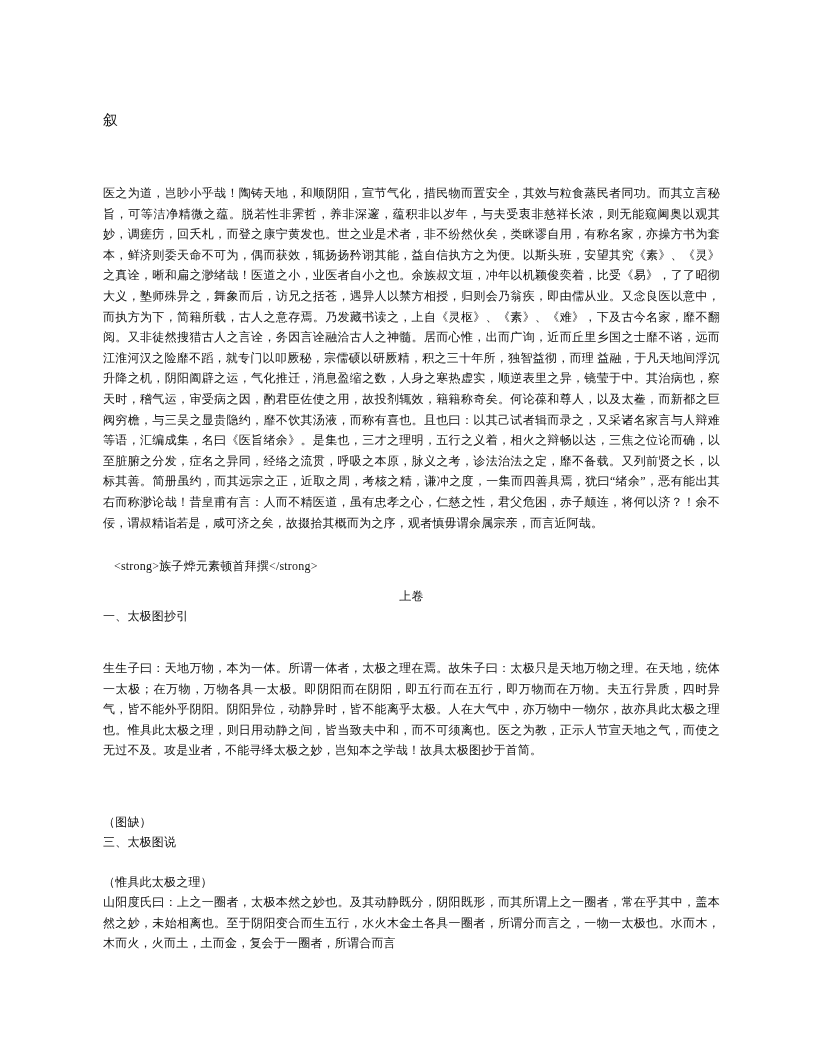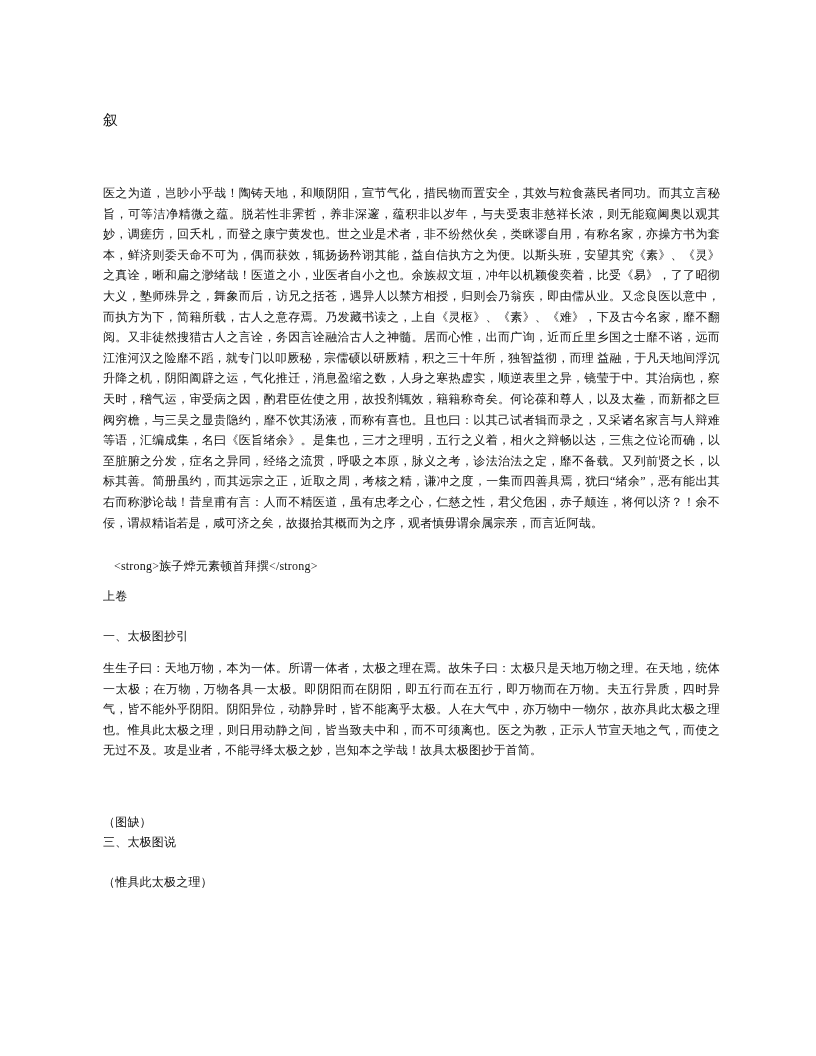--- a/index.html
+++ b/index.html
@@ -37,27 +37,28 @@
 <body>
 
 <div class="page">
 
   <div class="tblock title" style="top:110px;">叙</div>
 
   <div class="tblock justify" style="top:183px;">医之为道，岂眇小乎哉！陶铸天地，和顺阴阳，宣节气化，措民物而置安全，其效与粒食蒸民者同功。而其立言秘旨，可等洁净精微之蕴。脱若性非霁哲，养非深邃，蕴积非以岁年，与夫受衷非慈祥长浓，则无能窥阃奥以观其妙，调瘥疠，回夭札，而登之康宁黄发也。世之业是术者，非不纷然伙矣，类眯谬自用，有称名家，亦操方书为套本，鲜济则委天命不可为，偶而获效，辄扬扬矜诩其能，益自信执方之为便。以斯头班，安望其究《素》、《灵》之真诠，晰和扁之渺绪哉！医道之小，业医者自小之也。余族叔文垣，冲年以机颖俊奕着，比受《易》，了了昭彻大义，塾师殊异之，舞象而后，访兄之括苍，遇异人以禁方相授，归则会乃翁疾，即由儒从业。又念良医以意中，而执方为下，简籍所载，古人之意存焉。乃发藏书读之，上自《灵枢》、《素》、《难》，下及古今名家，靡不翻阅。又非徒然搜猎古人之言诠，务因言诠融洽古人之神髓。居而心惟，出而广询，近而丘里乡国之士靡不谘，远而江淮河汉之险靡不蹈，就专门以叩厥秘，宗儒硕以研厥精，积之三十年所，独智益彻，而理 益融，于凡天地间浮沉升降之机，阴阳阖辟之运，气化推迁，消息盈缩之数，人身之寒热虚实，顺逆表里之异，镜莹于中。其治病也，察天时，稽气运，审受病之因，酌君臣佐使之用，故投剂辄效，籍籍称奇矣。何论葆和尊人，以及太鲞，而新都之巨阀穷檐，与三吴之显贵隐约，靡不饮其汤液，而称有喜也。且也曰：以其己试者辑而录之，又采诸名家言与人辩难等语，汇编成集，名曰《医旨绪余》。是集也，三才之理明，五行之义着，相火之辩畅以达，三焦之位论而确，以至脏腑之分发，症名之异同，经络之流贯，呼吸之本原，脉义之考，诊法治法之定，靡不备载。又列前贤之长，以标其善。简册虽约，而其远宗之正，近取之周，考核之精，谦冲之度，一集而四善具焉，犹曰“绪余”，恶有能出其右而称渺论哉！昔皇甫有言：人而不精医道，虽有忠孝之心，仁慈之性，君父危困，赤子颠连，将何以济？！余不佞，谓叔精诣若是，咸可济之矣，故掇拾其概而为之序，观者慎毋谓余属宗亲，而言近阿哉。</div>
 
   <div class="tblock" style="top:556px;margin-left:11px;">&lt;strong&gt;族子烨元素顿首拜撰&lt;/strong&gt;</div>
 
-  <div class="tblock" style="top:586px;">上卷</div>
+  <div class="tblock" style="top:586px;text-align:center;">上卷</div>
 
-  <div class="tblock" style="top:606px;margin-top:20px;">一、太极图抄引</div>
+  <div class="tblock" style="top:606px;">一、太极图抄引</div>
 
   <div class="tblock justify" style="top:658px;">生生子曰：天地万物，本为一体。所谓一体者，太极之理在焉。故朱子曰：太极只是天地万物之理。在天地，统体一太极；在万物，万物各具一太极。即阴阳而在阴阳，即五行而在五行，即万物而在万物。夫五行异质，四时异气，皆不能外乎阴阳。阴阳异位，动静异时，皆不能离乎太极。人在大气中，亦万物中一物尔，故亦具此太极之理也。惟具此太极之理，则日用动静之间，皆当致夫中和，而不可须离也。医之为教，正示人节宣天地之气，而使之无过不及。攻是业者，不能寻绎太极之妙，岂知本之学哉！故具太极图抄于首简。</div>
 
 
   <div class="tblock" style="top:812px;">（图缺）</div>
 
   <div class="tblock" style="top:832px;">三、太极图说</div>
 
   <div class="tblock" style="top:872px;">（惟具此太极之理）</div>
 
+  <div class="tblock justify" style="top:892px;">山阳度氏曰：上之一圈者，太极本然之妙也。及其动静既分，阴阳既形，而其所谓上之一圈者，常在乎其中，盖本然之妙，未始相离也。至于阴阳变合而生五行，水火木金土各具一圈者，所谓分而言之，一物一太极也。水而木，木而火，火而土，土而金，复会于一圈者，所谓合而言</div>
 
 </div>
 
 </body></html>

